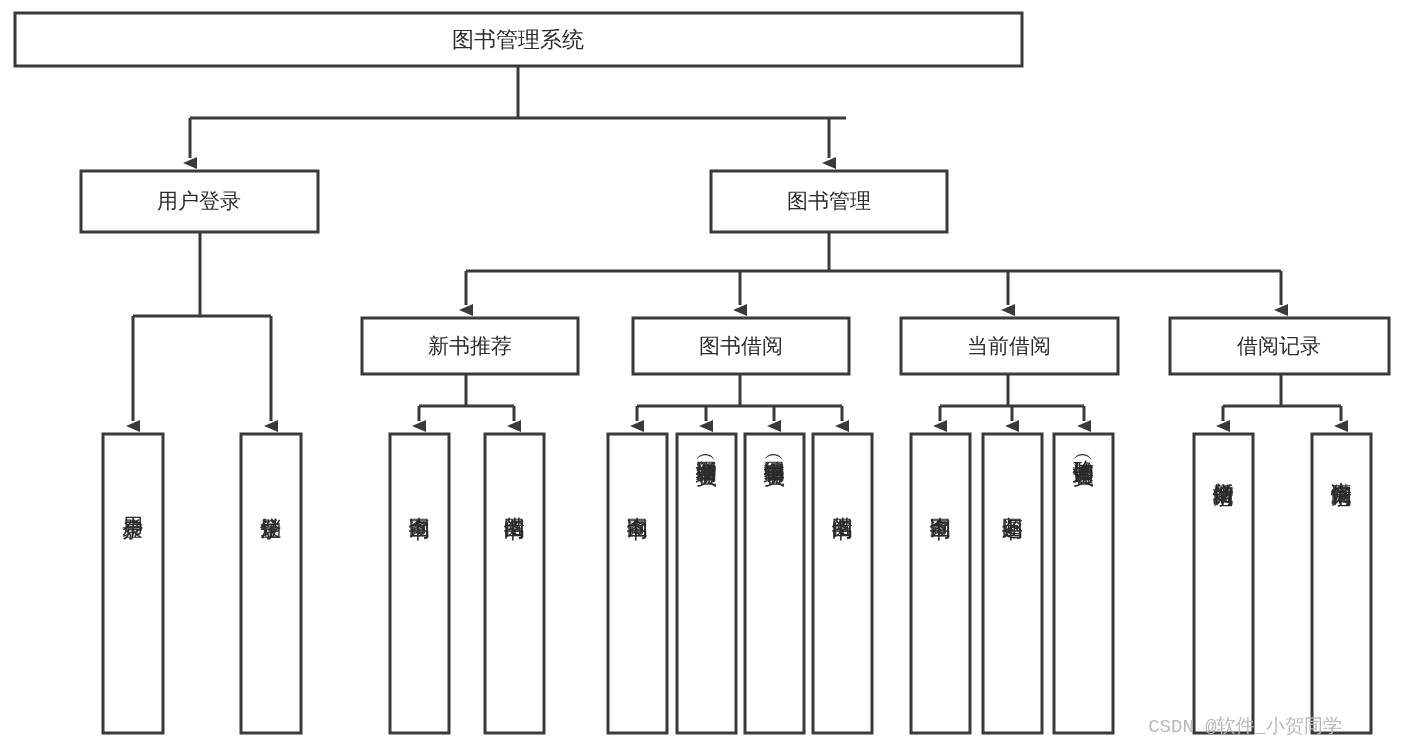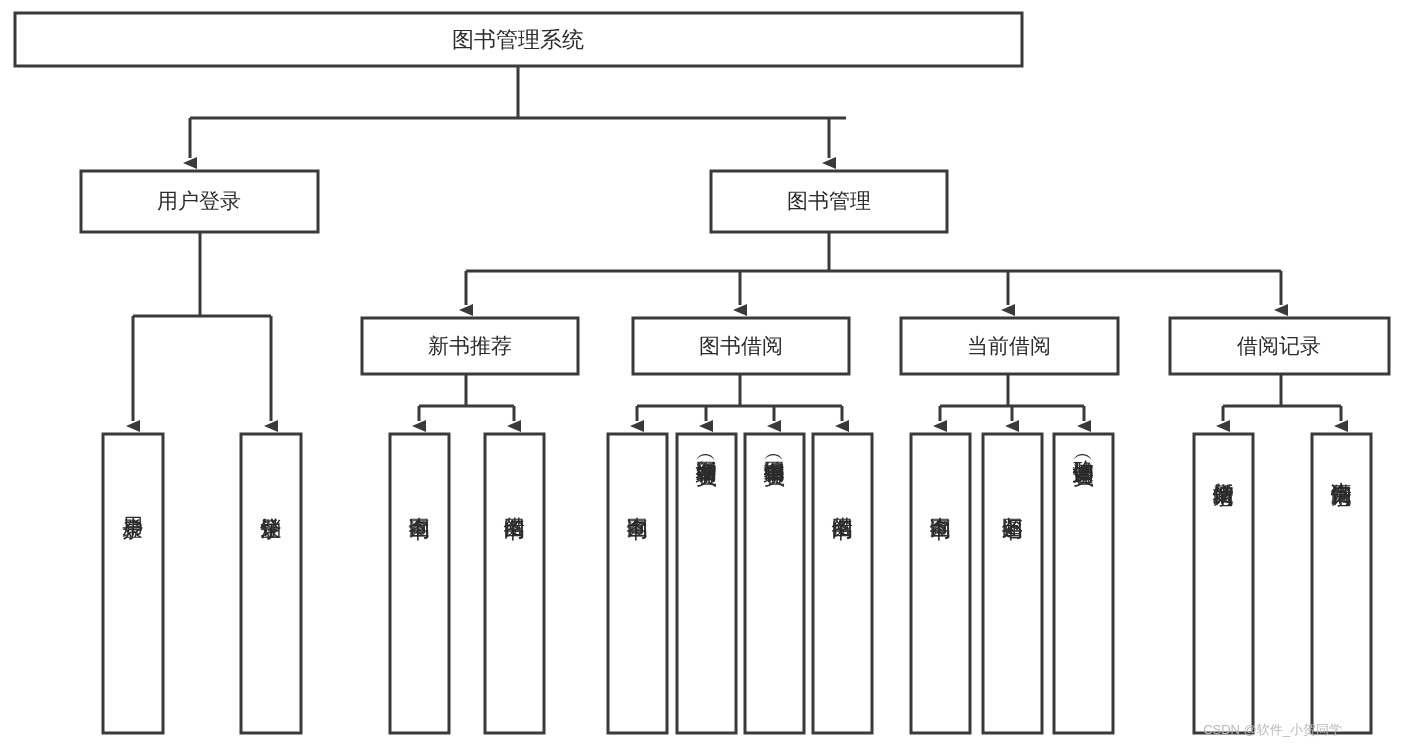--- a/index.html
+++ b/index.html
@@ -68,22 +68,22 @@
     font-size: 21px;
     line-height: 1.12;
     color: #2b2b2b;
     letter-spacing: 1px;
     white-space: nowrap;
   }
   .watermark {
     position: absolute;
     right: 10px;
     bottom: 8px;
-    font-family: Liberation Sans, sans-serif;
-    font-size: 13px;
+    font-family: Liberation Mono, monospace;
+    font-size: 19px;
     color: #b9b9b9;
     white-space: nowrap;
     user-select: none;
   }
 </style>
 </head>
 <body>
 
 <div id="diagram-root">
 

